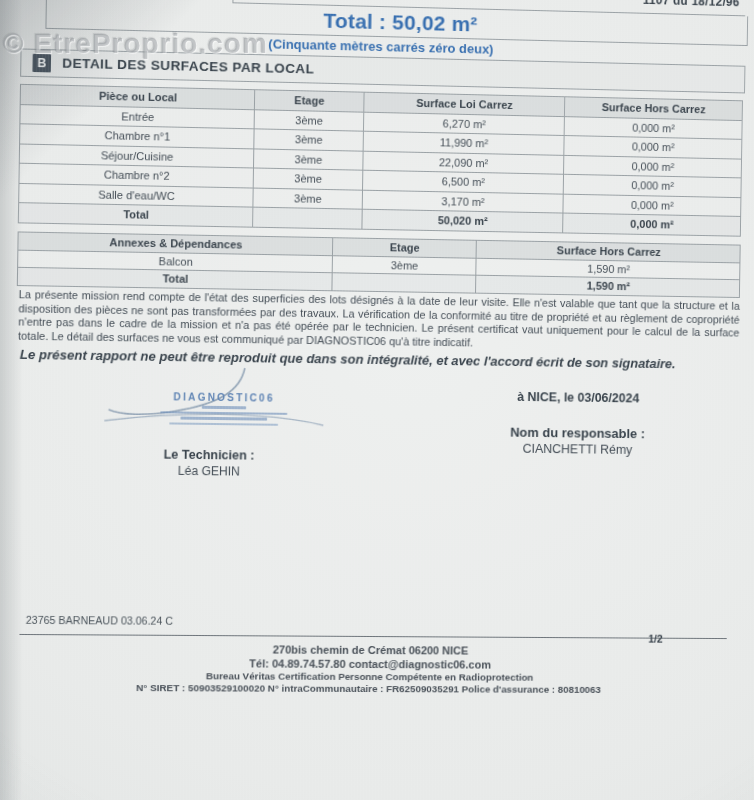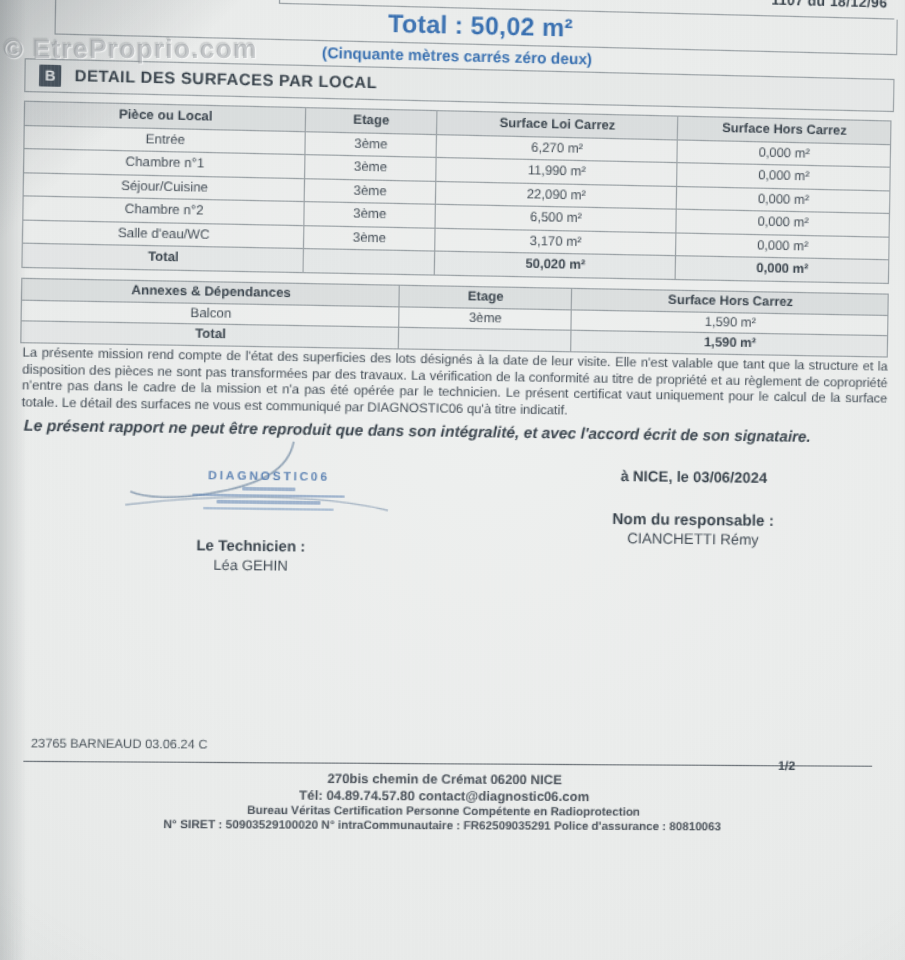--- a/index.html
+++ b/index.html
@@ -118,21 +118,21 @@
   }
   .vignette{
     position:absolute;inset:0;pointer-events:none;
     background:
       linear-gradient(135deg, rgba(70,78,84,0.28), rgba(70,78,84,0) 13%),
       linear-gradient(90deg, rgba(90,98,102,0.22), rgba(90,98,102,0) 3%),
       radial-gradient(140% 120% at 52% 42%, rgba(0,0,0,0) 55%, rgba(120,128,130,0.10) 78%, rgba(95,102,105,0.26) 100%);
   }
   .watermark{
     position:absolute;left:3px;top:28px;
-    font-size:22px;letter-spacing:1px;font-weight:bold;
+    font-size:28px;letter-spacing:1px;font-weight:bold;
     color:rgba(128,135,139,0.38);
     text-shadow:1px 1px 1px rgba(255,255,255,0.55), -1px -1px 1px rgba(110,116,120,0.22);
     pointer-events:none;
     text-align:right;
   }
 </style>
 </head>
 <body>
 
 <div class="photo-bg"></div>

